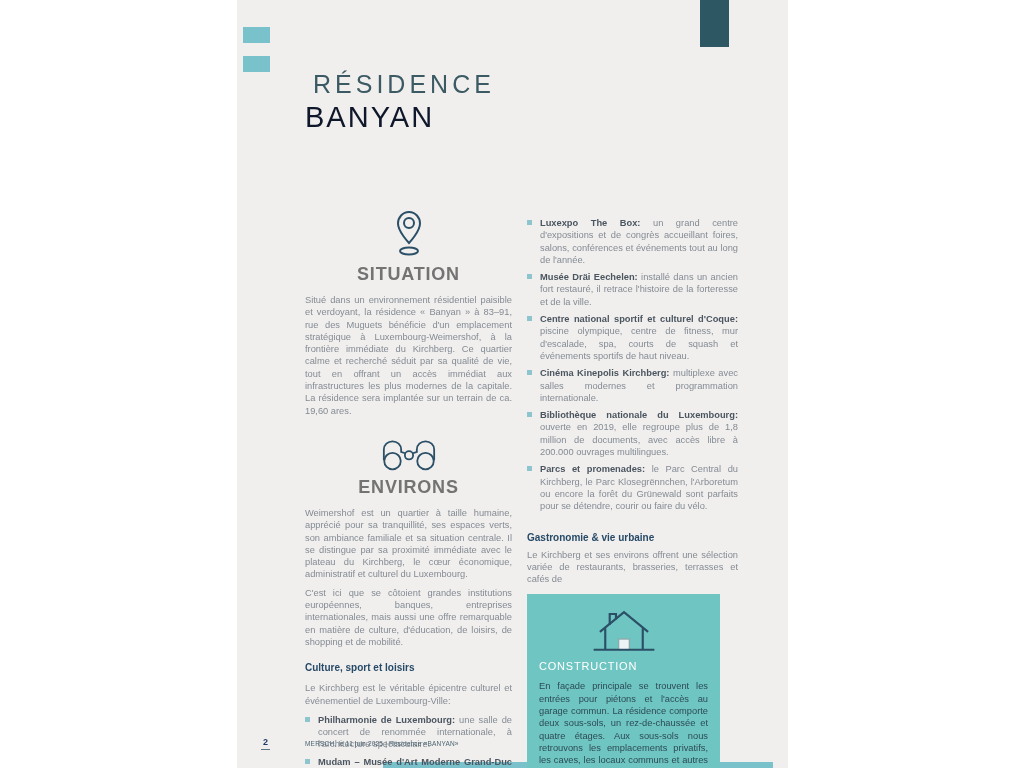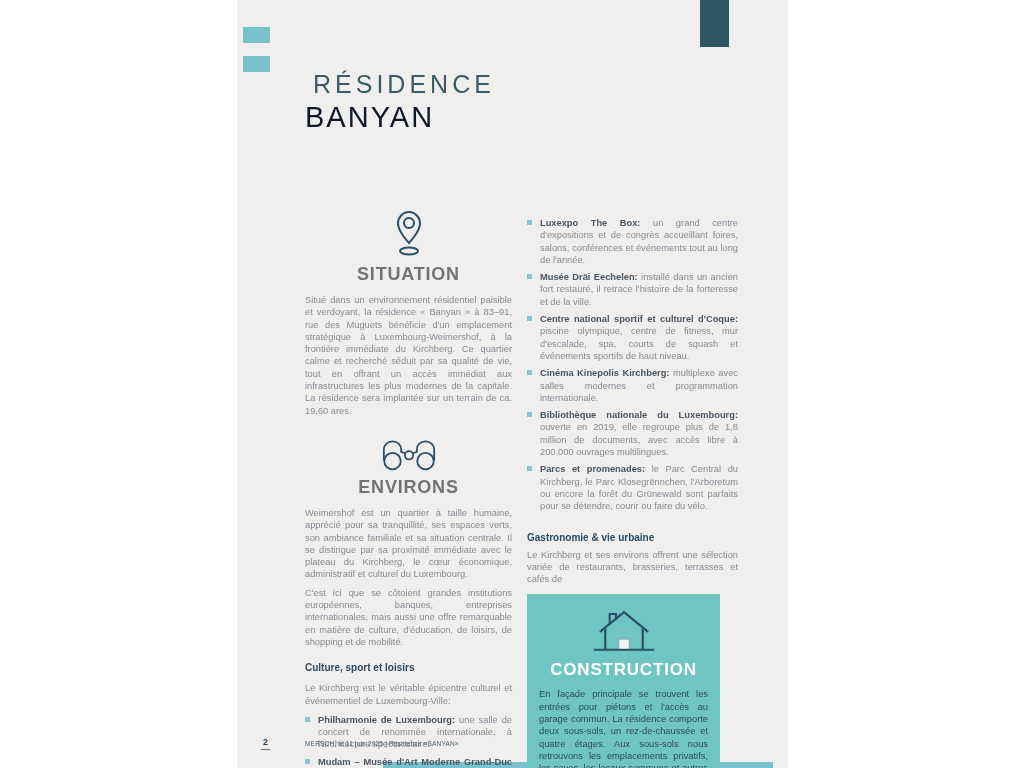--- a/index.html
+++ b/index.html
@@ -47,21 +47,21 @@
   .lead{font-weight:700;color:#4a5560;}
 
   
   .col-right ul.blist{margin-top:0;}
   .col-right h3.sub{margin-top:19px;}
   .col-right p.gastro{margin-top:6px;}
 
   .construction-box{margin-top:9px;width:169px;background:#6fc5c1;
                     padding:12px 12px 8px 12px;}
   .construction-box .icon-wrap{height:52px;}
-  .construction-title{text-align:center;font-size:17px;font-weight:700;
+  .construction-title{text-align:left;font-size:11px;font-weight:400;
                       letter-spacing:0.8px;color:#ffffff;margin-top:2px;}
   .construction-box p.body{color:#2c4b57;margin-top:8px;}
 
   
   .footer{position:absolute;left:0;top:737px;width:551px;height:20px;}
   .pagenum{position:absolute;left:24px;top:0;font-size:9px;font-weight:700;color:#1d3f66;
            border-bottom:1px solid #5a7680;padding:0 2px 2px 2px;}
   .ftext{position:absolute;left:68px;top:3px;font-size:6.5px;color:#4d6472;letter-spacing:0.2px;}
 </style>
 </head>

